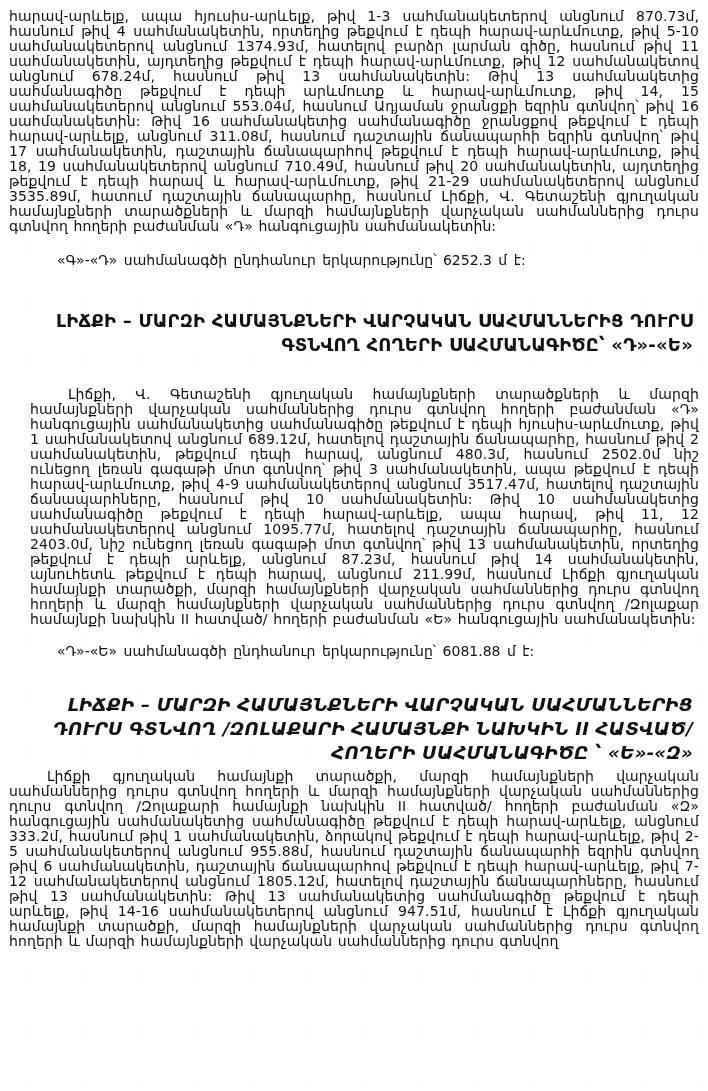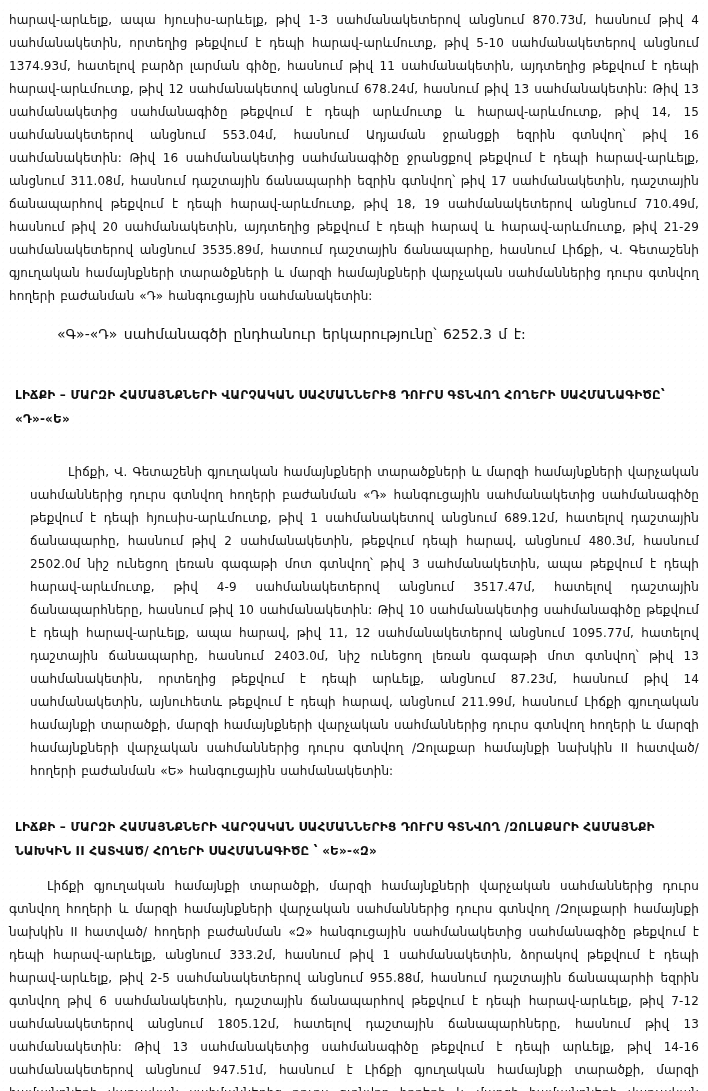--- a/index.html
+++ b/index.html
@@ -18,62 +18,63 @@
     box-sizing: border-box;
     width: 708px;
     height: 1091px;
     padding: 9px 9px 0 9px;
     background: #ffffff;
     
     background-image: radial-gradient(rgba(0,0,0,0.012) 1px, transparent 1px);
     background-size: 7px 7px;
   }
   .body-par {
-    font-size: 12px;
-    line-height: 23px;
+    font-size: 14px;
+    line-height: 15px;
     text-align: justify;
     letter-spacing: 0.1px;
     word-spacing: 1px;
   }
   .indent {
     text-indent: 38px;
   }
   .length-line {
     font-size: 14px;
     line-height: 19.6px;
     text-indent: 48px;
     margin-top: 17px;
     text-align: left;
     word-spacing: 2px;
   }
   .heading {
-    font-size: 12px;
+    font-size: 18px;
     font-weight: bold;
     line-height: 24px;
-    text-align: left;
+    text-align: right;
     margin: 0 6px;
     letter-spacing: 0.2px;
   }
   .heading-1 { margin-top: 38px; margin-bottom: 30px; }
-  .heading-2 { margin-top: 32px; margin-bottom: 12px; }
+  .heading-2 { margin-top: 32px; margin-bottom: 4px; font-style: italic; }
   .len-2 { margin-top: 15px; }
   .par-2 { margin-top: 0; margin-left: 21px; }
   .par-3 { margin-top: 0; }
 </style>
 </head>
 <body>
 
 <div class="page">
 
   <div class="body-par">հարավ-արևելք,  ապա հյուսիս-արևելք, թիվ 1-3 սահմանակետերով անցնում 870.73մ, հասնում թիվ 4 սահմանակետին, որտեղից թեքվում է դեպի հարավ-արևմուտք, թիվ 5-10 սահմանակետերով անցնում 1374.93մ, հատելով բարձր լարման գիծը, հասնում թիվ 11 սահմանակետին, այդտեղից թեքվում է դեպի հարավ-արևմուտք, թիվ 12 սահմանակետով անցնում 678.24մ, հասնում թիվ 13 սահմանակետին: Թիվ 13 սահմանակետից սահմանագիծը թեքվում է դեպի արևմուտք և հարավ-արևմուտք, թիվ 14, 15 սահմանակետերով անցնում 553.04մ, հասնում Ադյաման ջրանցքի եզրին գտնվող՝ թիվ 16 սահմանակետին: Թիվ 16 սահմանակետից սահմանագիծը ջրանցքով թեքվում է դեպի հարավ-արևելք, անցնում 311.08մ, հասնում դաշտային ճանապարհի եզրին գտնվող՝ թիվ 17 սահմանակետին, դաշտային ճանապարհով թեքվում է դեպի հարավ-արևմուտք, թիվ 18, 19 սահմանակետերով անցնում 710.49մ, հասնում թիվ 20 սահմանակետին, այդտեղից թեքվում է դեպի հարավ և հարավ-արևմուտք, թիվ 21-29 սահմանակետերով անցնում 3535.89մ, հատում դաշտային ճանապարհը, հասնում Լիճքի, Վ. Գետաշենի գյուղական համայնքների տարածքների և մարզի համայնքների վարչական սահմաններից դուրս գտնվող հողերի բաժանման «Դ» հանգուցային սահմանակետին:</div>
 
   <div class="length-line">«Գ»-«Դ» սահմանագծի ընդհանուր երկարությունը՝ 6252.3 մ է:</div>
 
   <div class="heading heading-1">ԼԻՃՔԻ – ՄԱՐԶԻ ՀԱՄԱՅՆՔՆԵՐԻ ՎԱՐՉԱԿԱՆ ՍԱՀՄԱՆՆԵՐԻՑ ԴՈՒՐՍ ԳՏՆՎՈՂ ՀՈՂԵՐԻ ՍԱՀՄԱՆԱԳԻԾԸ՝ «Դ»-«Ե»</div>
 
   <div class="body-par indent par-2">Լիճքի, Վ. Գետաշենի գյուղական համայնքների տարածքների և մարզի համայնքների վարչական սահմաններից դուրս գտնվող հողերի բաժանման «Դ» հանգուցային սահմանակետից սահմանագիծը թեքվում է դեպի հյուսիս-արևմուտք, թիվ 1 սահմանակետով անցնում 689.12մ, հատելով դաշտային ճանապարհը, հասնում թիվ 2 սահմանակետին, թեքվում դեպի հարավ, անցնում 480.3մ, հասնում 2502.0մ նիշ ունեցող լեռան գագաթի մոտ գտնվող՝ թիվ 3 սահմանակետին, ապա թեքվում է դեպի հարավ-արևմուտք, թիվ 4-9 սահմանակետերով անցնում 3517.47մ, հատելով դաշտային ճանապարհները, հասնում թիվ 10 սահմանակետին: Թիվ 10 սահմանակետից սահմանագիծը թեքվում է դեպի հարավ-արևելք, ապա հարավ, թիվ 11, 12 սահմանակետերով անցնում 1095.77մ, հատելով դաշտային ճանապարհը, հասնում 2403.0մ, նիշ ունեցող լեռան գագաթի մոտ գտնվող՝ թիվ 13 սահմանակետին, որտեղից թեքվում է դեպի արևելք, անցնում 87.23մ, հասնում թիվ 14 սահմանակետին, այնուհետև թեքվում է դեպի հարավ, անցնում 211.99մ, հասնում Լիճքի  գյուղական համայնքի տարածքի, մարզի համայնքների վարչական սահմաններից դուրս գտնվող հողերի և մարզի համայնքների վարչական սահմաններից դուրս գտնվող /Զոլաքար համայնքի նախկին II հատված/ հողերի բաժանման «Ե»  հանգուցային սահմանակետին:</div>
 
+  <div class="length-line len-2">«Դ»-«Ե» սահմանագծի ընդհանուր երկարությունը՝ 6081.88 մ է:</div>
 
   <div class="heading heading-2">ԼԻՃՔԻ – ՄԱՐԶԻ ՀԱՄԱՅՆՔՆԵՐԻ ՎԱՐՉԱԿԱՆ ՍԱՀՄԱՆՆԵՐԻՑ ԴՈՒՐՍ ԳՏՆՎՈՂ /ԶՈԼԱՔԱՐԻ ՀԱՄԱՅՆՔԻ ՆԱԽԿԻՆ II ՀԱՏՎԱԾ/ ՀՈՂԵՐԻ ՍԱՀՄԱՆԱԳԻԾԸ ՝ «Ե»-«Զ»</div>
 
   <div class="body-par indent par-3">Լիճքի գյուղական համայնքի տարածքի, մարզի համայնքների վարչական սահմաններից դուրս գտնվող հողերի և մարզի համայնքների վարչական սահմաններից դուրս գտնվող /Զոլաքարի համայնքի նախկին II հատված/ հողերի բաժանման «Զ» հանգուցային սահմանակետից սահմանագիծը թեքվում է դեպի հարավ-արևելք, անցնում 333.2մ, հասնում թիվ 1 սահմանակետին, ձորակով թեքվում է դեպի հարավ-արևելք, թիվ 2-5 սահմանակետերով անցնում 955.88մ, հասնում դաշտային ճանապարհի եզրին գտնվող թիվ 6 սահմանակետին, դաշտային ճանապարհով թեքվում է դեպի հարավ-արևելք, թիվ 7-12 սահմանակետերով անցնում 1805.12մ, հատելով դաշտային ճանապարհները, հասնում թիվ 13 սահմանակետին: Թիվ 13 սահմանակետից սահմանագիծը թեքվում է դեպի արևելք, թիվ 14-16 սահմանակետերով անցնում 947.51մ, հասնում է Լիճքի գյուղական համայնքի տարածքի, մարզի  համայնքների վարչական սահմաններից դուրս գտնվող հողերի և մարզի  համայնքների վարչական սահմաններից դուրս գտնվող</div>
 
 </div>
 
 </body></html>

